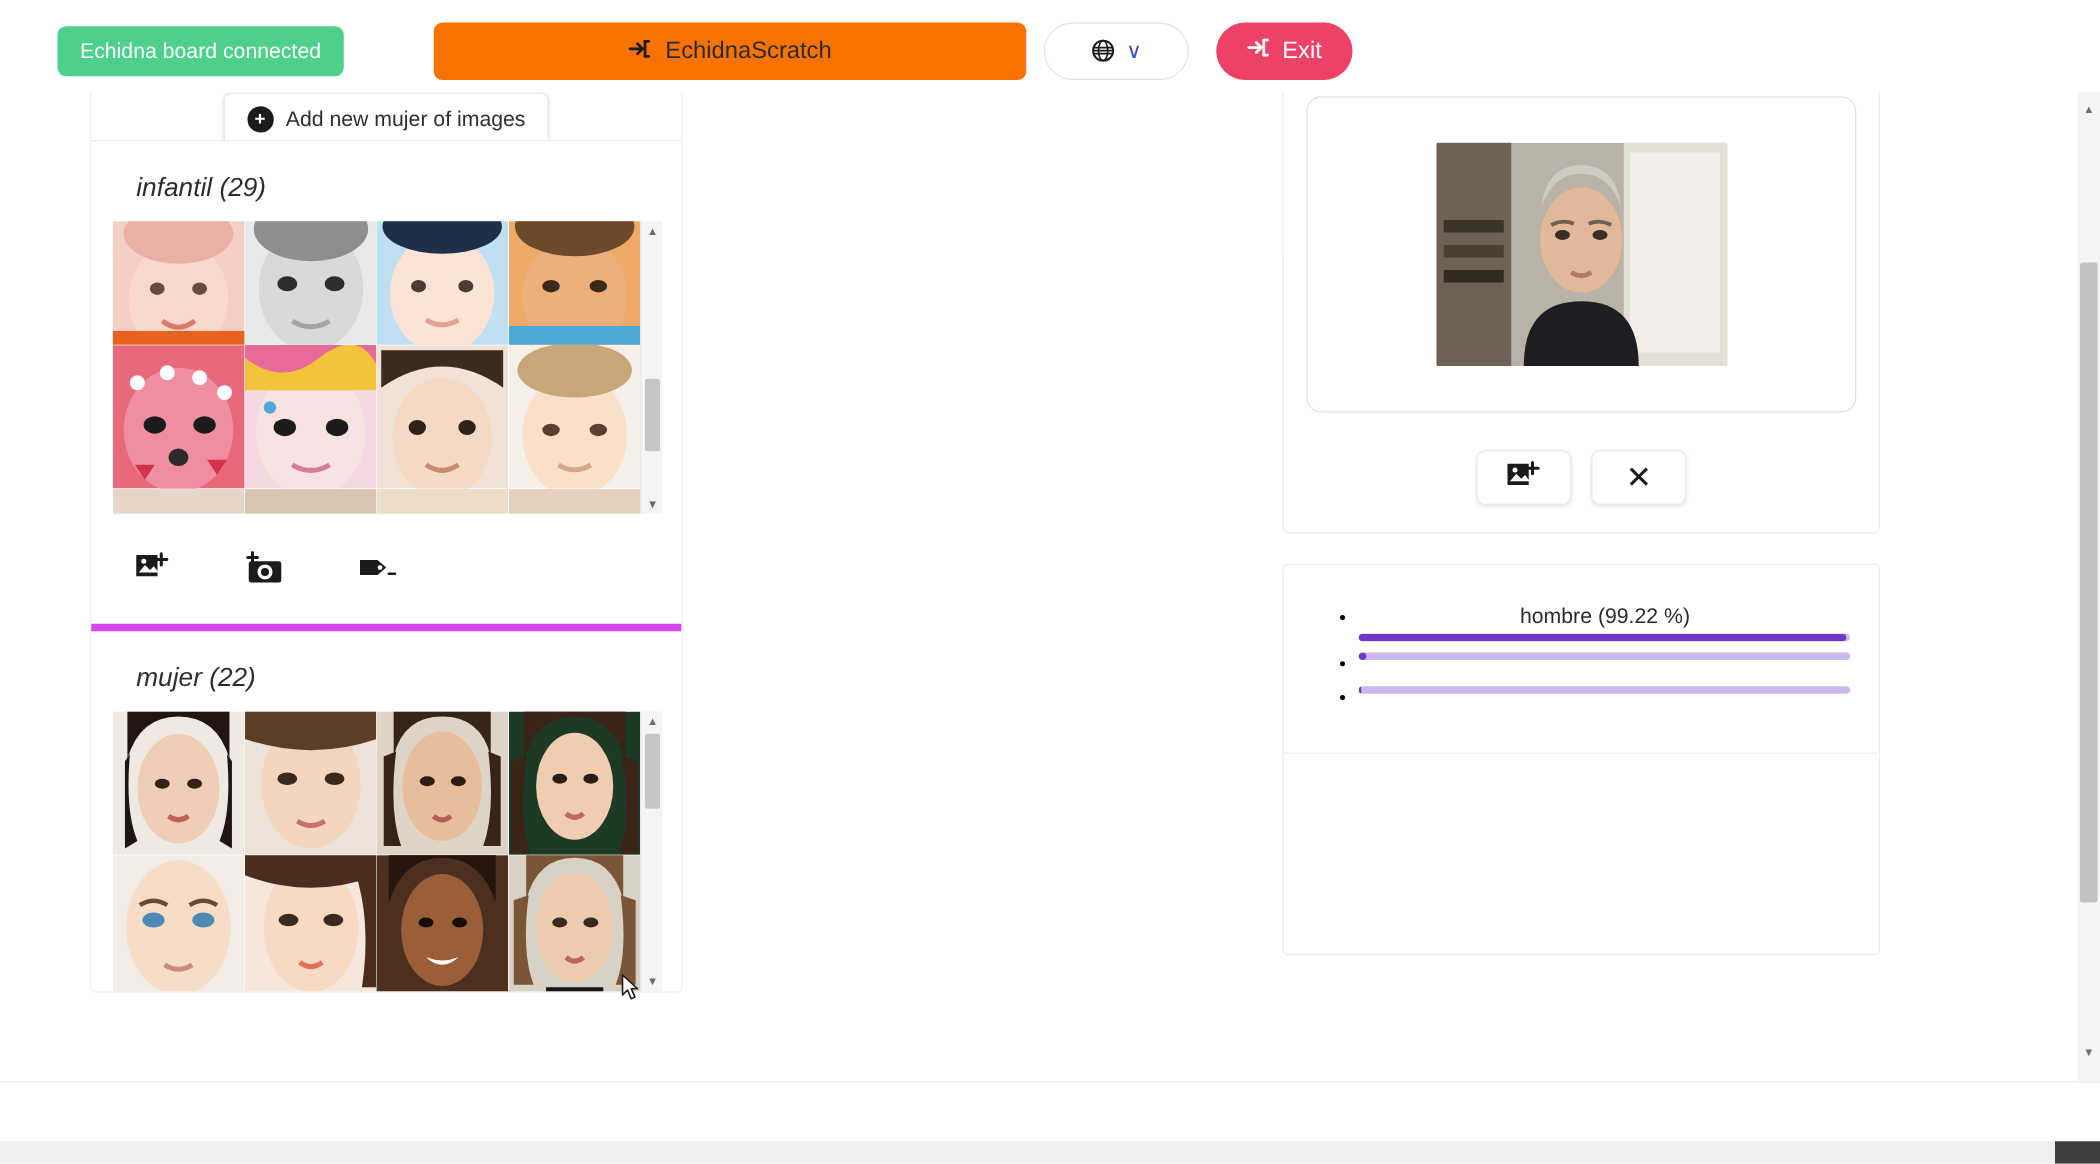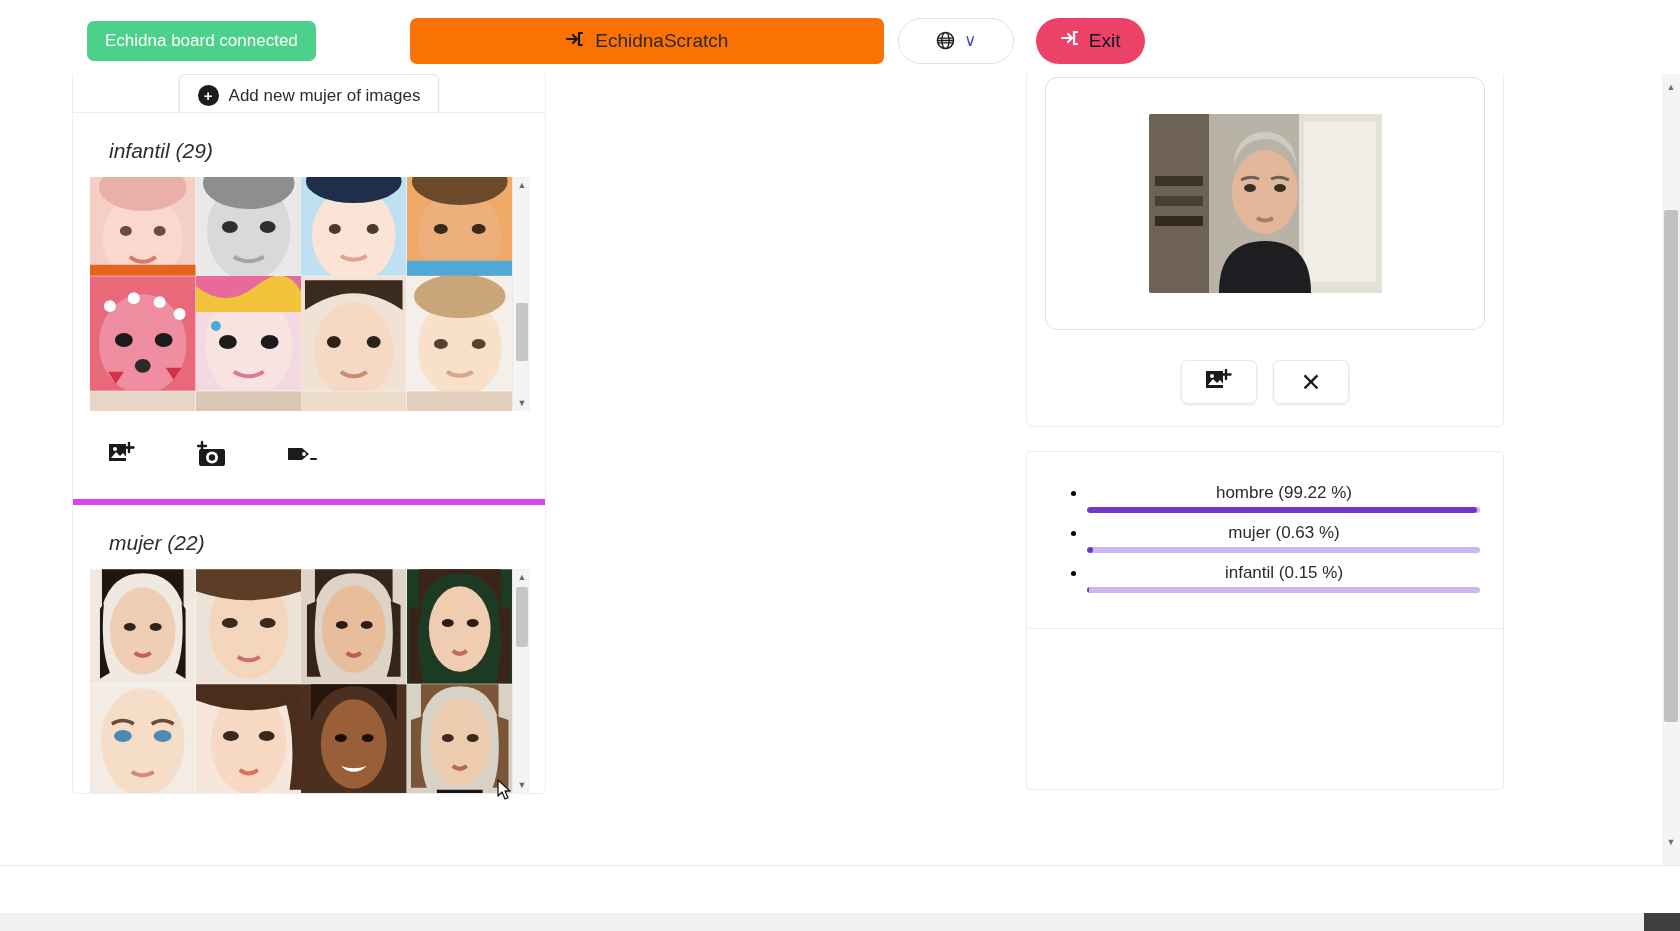--- a/index.html
+++ b/index.html
@@ -10,21 +10,21 @@
     font-family: "Liberation Sans", sans-serif;
     overflow: hidden;
   }
   #app { position: relative; width: 1680px; height: 931px; background:#fff; }
 
   
   .header {
     position: absolute; left: 0; top: 0; width: 1680px; height: 82px;
     background: #ffffff;
     border-bottom: 1px solid #f0f0f0;
-    display: flex; align-items: center; padding-left: 41px;
+    display: flex; align-items: center;
   }
   .board-badge {
     margin-left: 46px;
     background: #4cd08a;
     color: #ffffff;
     border-radius: 7px;
     height: 40px;
     padding: 0 18px;
     display: flex; align-items: center; justify-content: center;
     font-size: 17px;
@@ -33,21 +33,21 @@
   .nav-btn {
     height: 46px;
     border: none;
     border-radius: 7px;
     display: flex; align-items: center; justify-content: center;
     gap: 10px;
     font-size: 19px;
     color: #2b2b2b;
     cursor: pointer;
   }
-  .nav-scratch { background: #f97203; margin-left: 94px; width: 474px; }
+  .nav-scratch { background: #f97203; margin-left: 72px; width: 474px; }
   .nav-lml     { background: #5dc96a; margin-left: 14px; width: 474px; }
   .nav-btn .login-ico { font-size: 19px; line-height: 1; display:inline-block; }
 
   .lang-btn {
     margin-left: 14px;
     width: 116px; height: 46px;
     background: #ffffff;
     border: 1px solid #e3e3e3;
     border-radius: 23px;
     display: flex; align-items: center; justify-content: center;
@@ -56,21 +56,21 @@
   }
   .globe { width: 21px; height: 21px; }
   .chev { color: #3d4ec4; font-size: 17px; line-height: 1; }
 
   .exit-btn {
     margin-left: 22px;
     height: 46px;
     padding: 0 24px;
     background: #ec4268;
     border: none; border-radius: 23px;
-    color: #0f172a;
+    color: #ffffff;
     font-size: 19px;
     display: flex; align-items: center; justify-content: center; gap: 9px;
     cursor: pointer;
   }
 
   
   .body-wrap {
     position: absolute; left: 0; top: 74px;
     width: 1680px; height: 791px;
     background: #ffffff;
@@ -636,28 +636,26 @@
           <ul class="results-list">
 
             <li class="result-item">
               <span class="result-label">hombre (99.22 %)</span>
               <div class="bar-track">
                 <div class="bar-fill" style="width:99.22%;"></div>
               </div>
             </li>
 
             <li class="result-item">
-              <span class="result-label">mujer (0.63 %)</span>
               <div class="bar-track">
                 <div class="bar-fill" style="width:1.6%;"></div>
               </div>
             </li>
 
             <li class="result-item">
-              <span class="result-label">infantil (0.15 %)</span>
               <div class="bar-track">
                 <div class="bar-fill" style="width:0.5%;"></div>
               </div>
             </li>
 
           </ul>
         </div>
         <div class="results-blank"></div>
       </div>
     </div>

